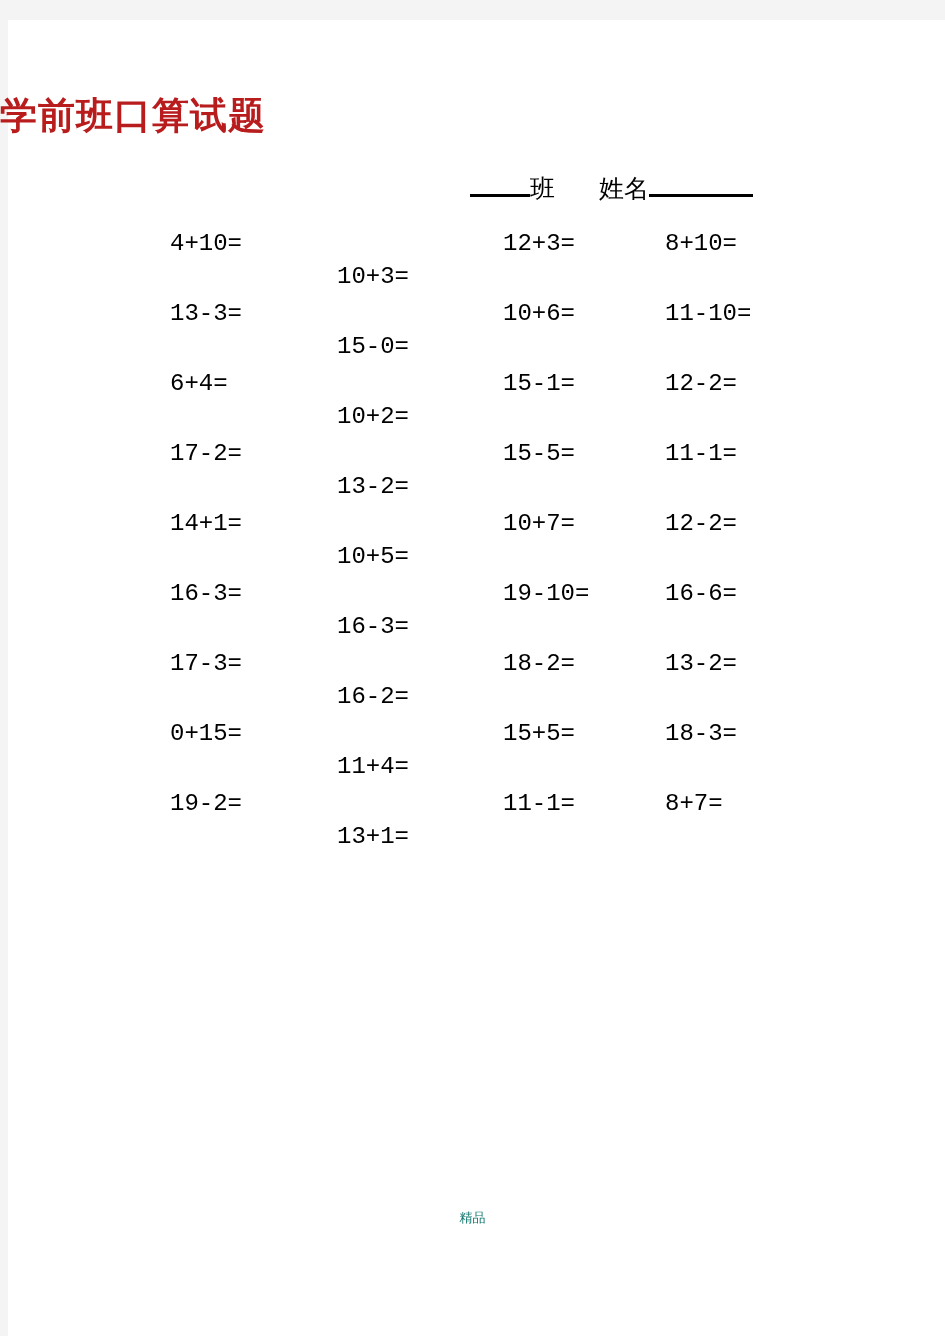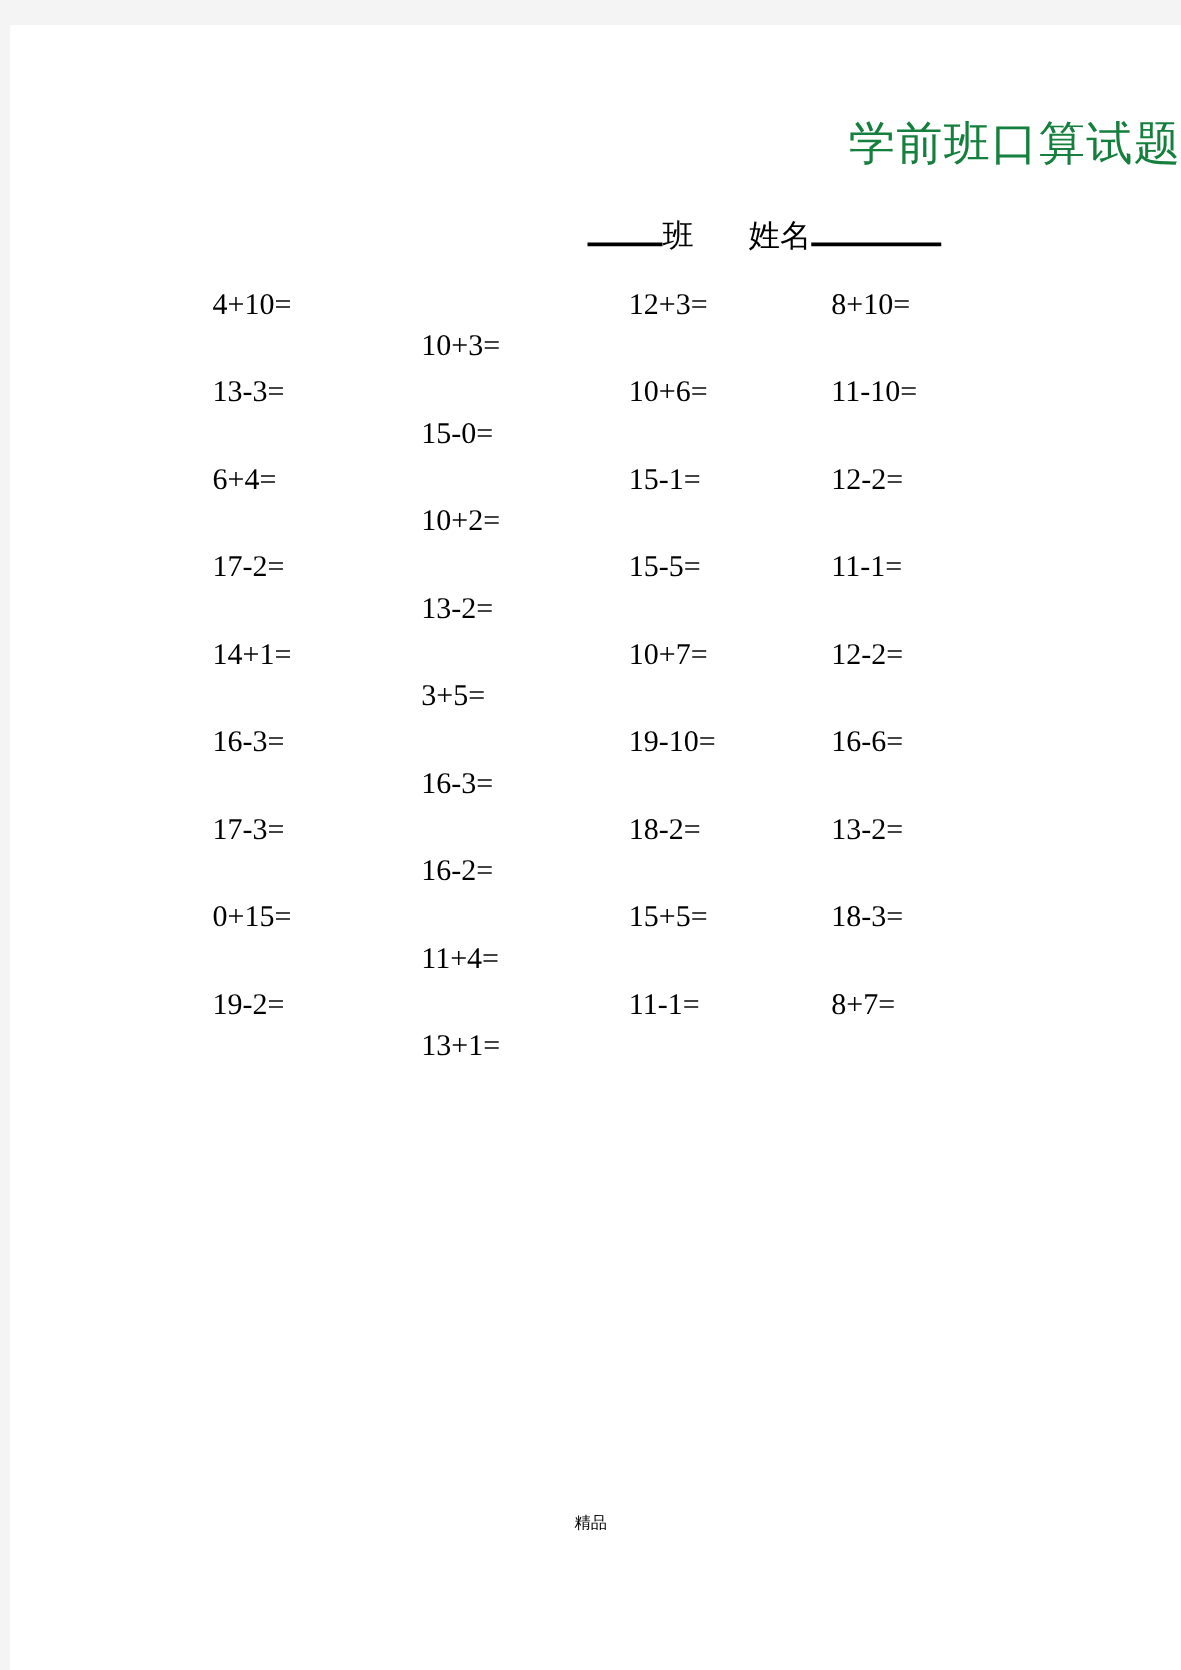--- a/index.html
+++ b/index.html
@@ -23,26 +23,27 @@
     width: 937px;
     height: 1316px;
     background: #ffffff;
   }
 
   #doc-title {
     position: absolute;
     left: 0;
     top: 92px;
     width: 945px;
-    text-align: right;
+    text-align: left;
     font-size: 37px;
     line-height: 48px;
-    color: #15803d;
+    color: #b91c1c;
     letter-spacing: 1px;
     white-space: pre;
+    font-weight: bold;
   }
 
   
   #student-header {
     position: absolute;
     left: 470px;
     top: 172px;
     height: 36px;
     display: flex;
     align-items: baseline;
@@ -61,20 +62,21 @@
   #name-blank  { width: 104px; }
   .header-label { display: inline-block; }
   #header-gap { display: inline-block; width: 44px; }
 
   
   #problem-grid {
     position: absolute;
     left: 0;
     top: 228px;
     width: 945px;
+    font-family: Liberation Mono, monospace;
   }
   .problem-row {
     position: relative;
     height: 70px;
   }
   .problem-cell {
     position: absolute;
     top: 0;
     font-size: 24px;
     line-height: 32px;
@@ -88,21 +90,21 @@
 
   
   #footer-watermark {
     position: absolute;
     left: 0;
     top: 1209px;
     width: 945px;
     text-align: center;
     font-size: 13px;
     line-height: 18px;
-    color: #000000;
+    color: #0f766e;
     white-space: pre;
   }
 </style>
 </head>
 <body>
 
 <div id="page-sheet"></div>
 
 <div id="doc-title">学前班口算试题</div>
 
@@ -134,21 +136,21 @@
       <div class="problem-cell c3">12-2=</div>
     </div>
     <div class="problem-row">
       <div class="problem-cell c0">17-2=</div>
       <div class="problem-cell c1">13-2=</div>
       <div class="problem-cell c2">15-5=</div>
       <div class="problem-cell c3">11-1=</div>
     </div>
     <div class="problem-row">
       <div class="problem-cell c0">14+1=</div>
-      <div class="problem-cell c1">3+5=</div>
+      <div class="problem-cell c1">10+5=</div>
       <div class="problem-cell c2">10+7=</div>
       <div class="problem-cell c3">12-2=</div>
     </div>
     <div class="problem-row">
       <div class="problem-cell c0">16-3=</div>
       <div class="problem-cell c1">16-3=</div>
       <div class="problem-cell c2">19-10=</div>
       <div class="problem-cell c3">16-6=</div>
     </div>
     <div class="problem-row">

